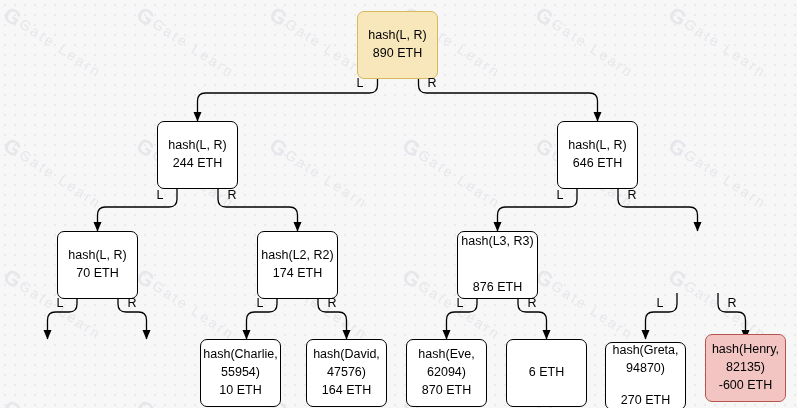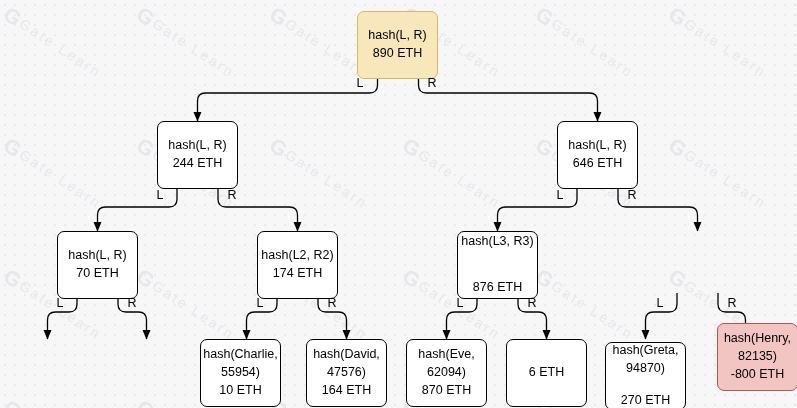--- a/index.html
+++ b/index.html
@@ -137,23 +137,23 @@
     <span>hash(Eve, 62094)</span>
     <span>870 ETH</span>
   </div>
   <div class="node" style="left:506px;top:339px;">
     <span>6 ETH</span>
   </div>
   <div class="node" style="left:605px;top:342px;gap:14px;">
     <span>hash(Greta, 94870)</span>
     <span>270 ETH</span>
   </div>
-  <div class="node negative" style="left:705px;top:323px;margin-left:12px;">
+  <div class="node negative" style="left:705px;top:334px;">
     <span>hash(Henry, 82135)</span>
-    <span>-800 ETH</span>
+    <span>-600 ETH</span>
   </div>
 
   <div class="elabel" style="left:352px;top:75px;">L</div>
   <div class="elabel" style="left:424px;top:75px;">R</div>
   <div class="elabel" style="left:152px;top:187px;">L</div>
   <div class="elabel" style="left:224px;top:187px;">R</div>
   <div class="elabel" style="left:552px;top:187px;">L</div>
   <div class="elabel" style="left:624px;top:187px;">R</div>
   <div class="elabel" style="left:52px;top:295px;">L</div>
   <div class="elabel" style="left:124px;top:295px;">R</div>

